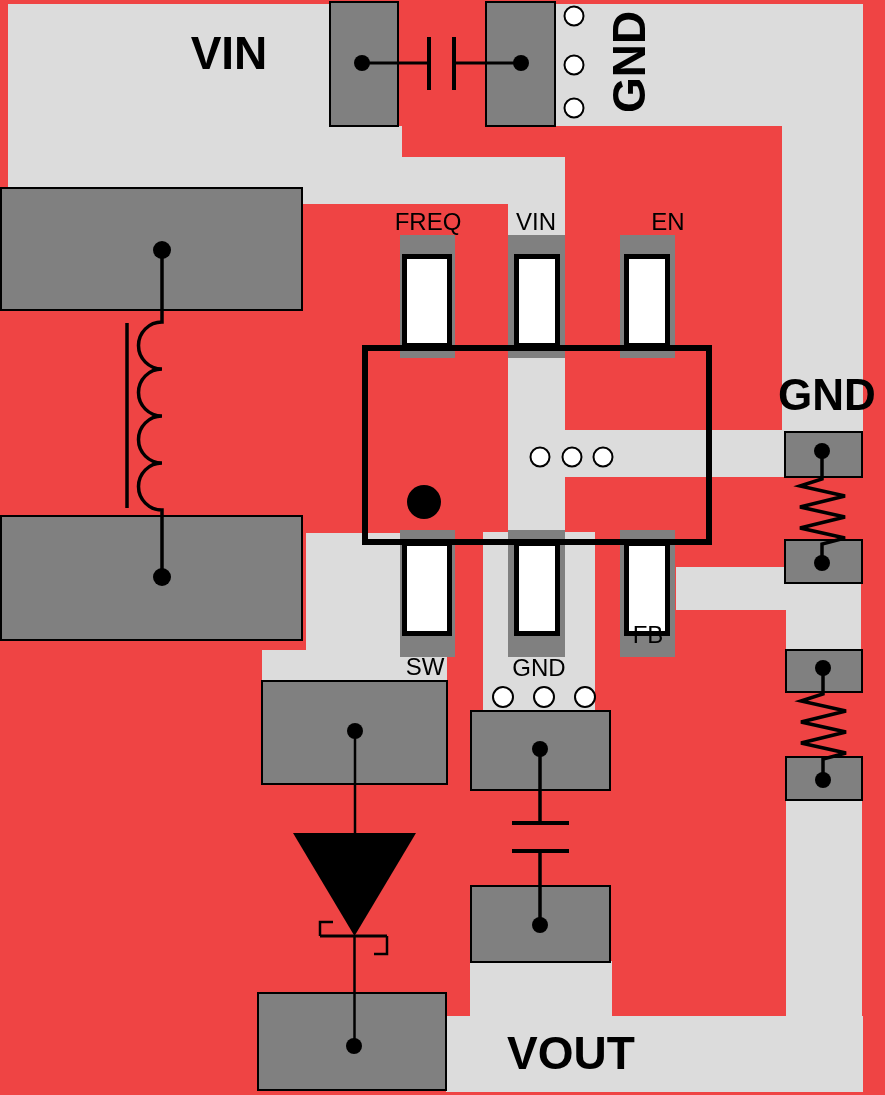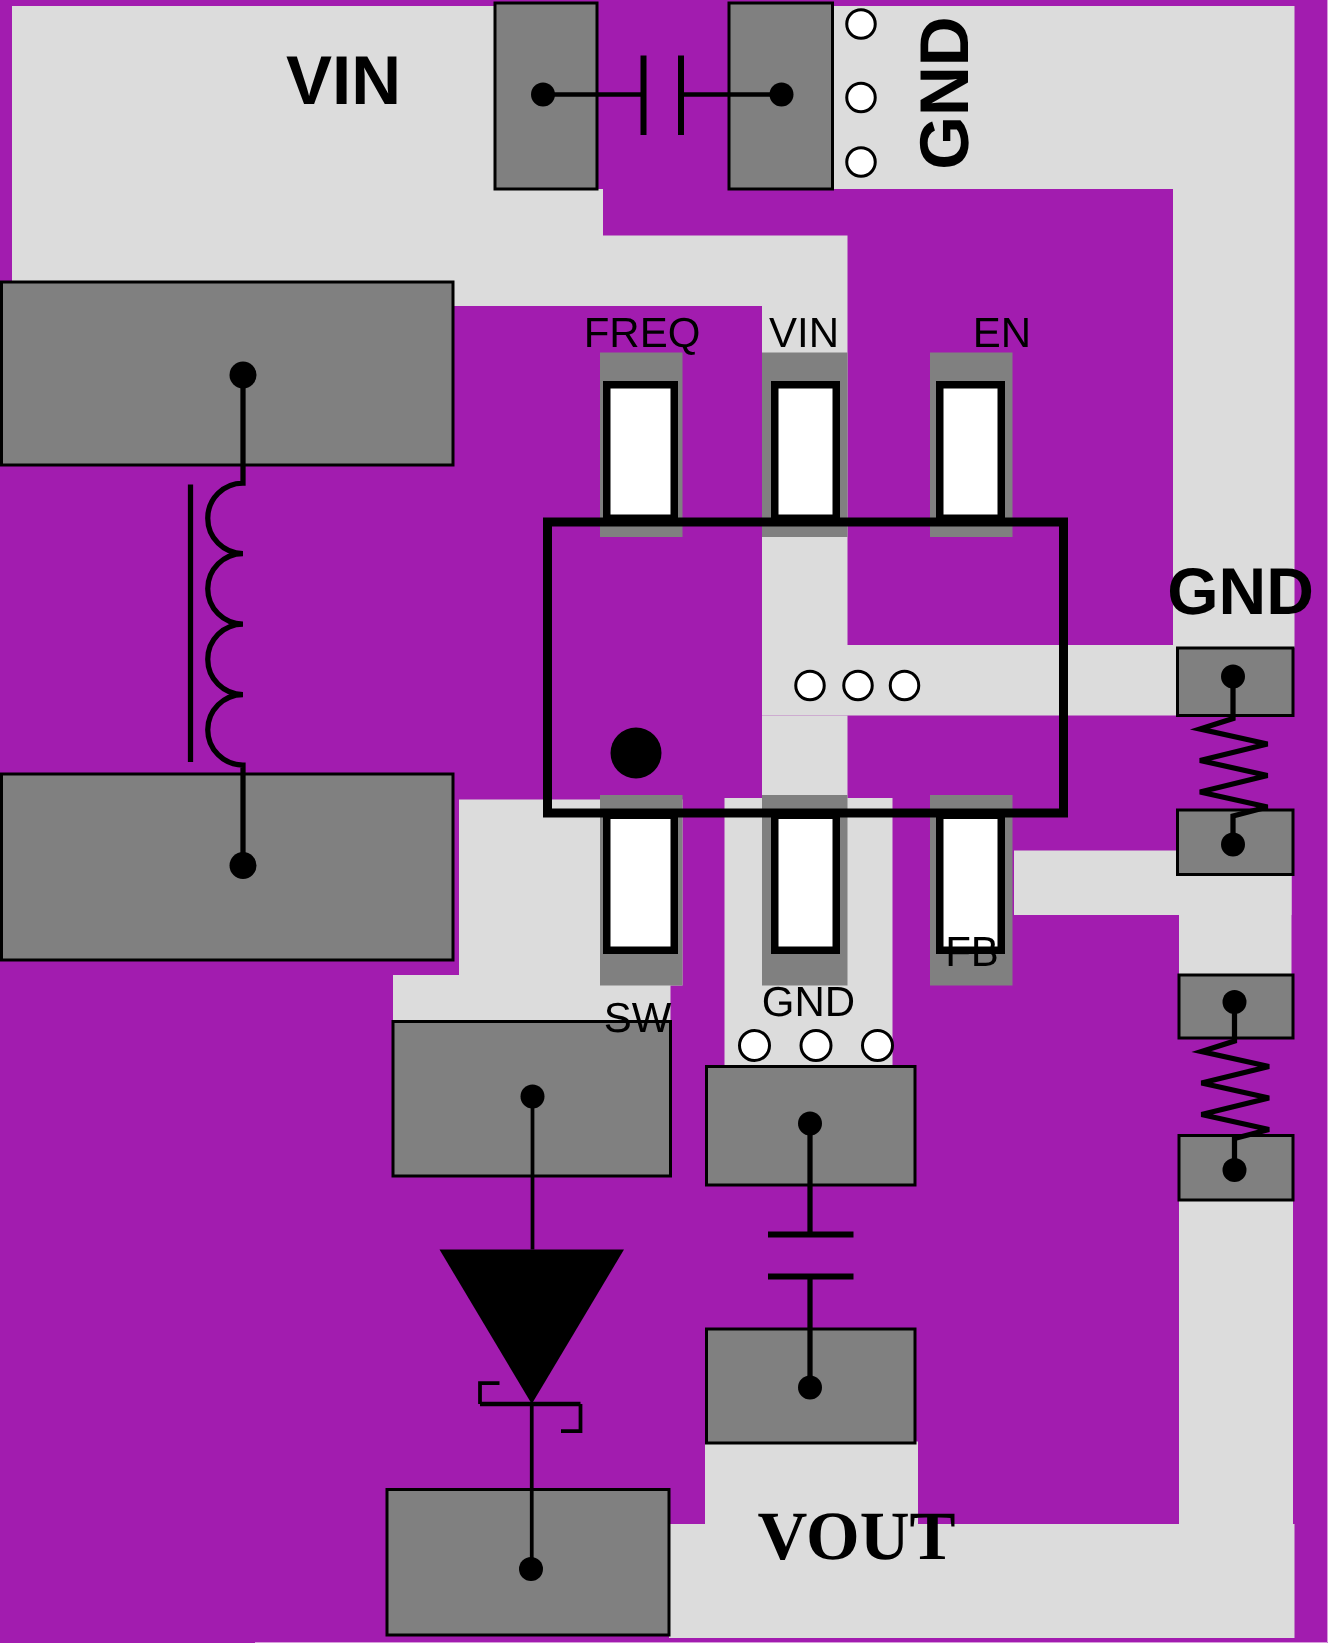--- a/index.html
+++ b/index.html
@@ -1,34 +1,34 @@
 <!DOCTYPE html>
 <html><head>
 <meta charset="utf-8">
 <style>
   html,body{margin:0;padding:0;background:#ffffff;}
   #board{
     position:relative;
     width:885px;height:1095px;
-    background:#a21caf;
+    background:#ef4444;
     overflow:hidden;
     font-family:"Liberation Sans", sans-serif;
   }
   #board svg{position:absolute;left:0;top:0;}
   .label{
     position:absolute;
     transform:translate(-50%,-50%);
     white-space:nowrap;
     color:#000;
     font-family:"Liberation Sans", sans-serif;
     line-height:1;
   }
   .label.big{font-weight:bold;font-size:46px;}
   .label.mid{font-weight:bold;font-size:44px;}
-  .label.pin{font-weight:normal;font-size:28px;}
+  .label.pin{font-weight:normal;font-size:24px;}
   .label.vertical{transform:translate(-50%,-50%) rotate(-90deg);}
 </style>
 </head>
 <body>
 
 <div id="board">
 
   <svg width="885" height="1095" viewBox="0 0 885 1095">
 
     <g fill="#dcdcdc">
@@ -149,22 +149,22 @@
       <circle cx="603" cy="457" r="9.5"></circle>
       <circle cx="503" cy="697" r="10"></circle>
       <circle cx="544" cy="697" r="10"></circle>
       <circle cx="585" cy="697" r="10"></circle>
     </g>
   </svg>
 
   <div class="label big" style="left:229px;top:53px;">VIN</div>
   <div class="label big vertical" style="left:629px;top:62px;">GND</div>
   <div class="label mid" style="left:827px;top:395px;">GND</div>
-  <div class="label big" style="left:571px;top:1024px;font-family:Liberation Serif, serif;">VOUT</div>
+  <div class="label big" style="left:571px;top:1053px;">VOUT</div>
 
   <div class="label pin" style="left:428px;top:222px;">FREQ</div>
   <div class="label pin" style="left:536px;top:222px;">VIN</div>
   <div class="label pin" style="left:668px;top:222px;">EN</div>
-  <div class="label pin" style="left:425px;top:667px;margin-top:12px;">SW</div>
+  <div class="label pin" style="left:425px;top:667px;">SW</div>
   <div class="label pin" style="left:539px;top:668px;">GND</div>
   <div class="label pin" style="left:648px;top:635px;">FB</div>
 
 </div>
 
 </body></html>

